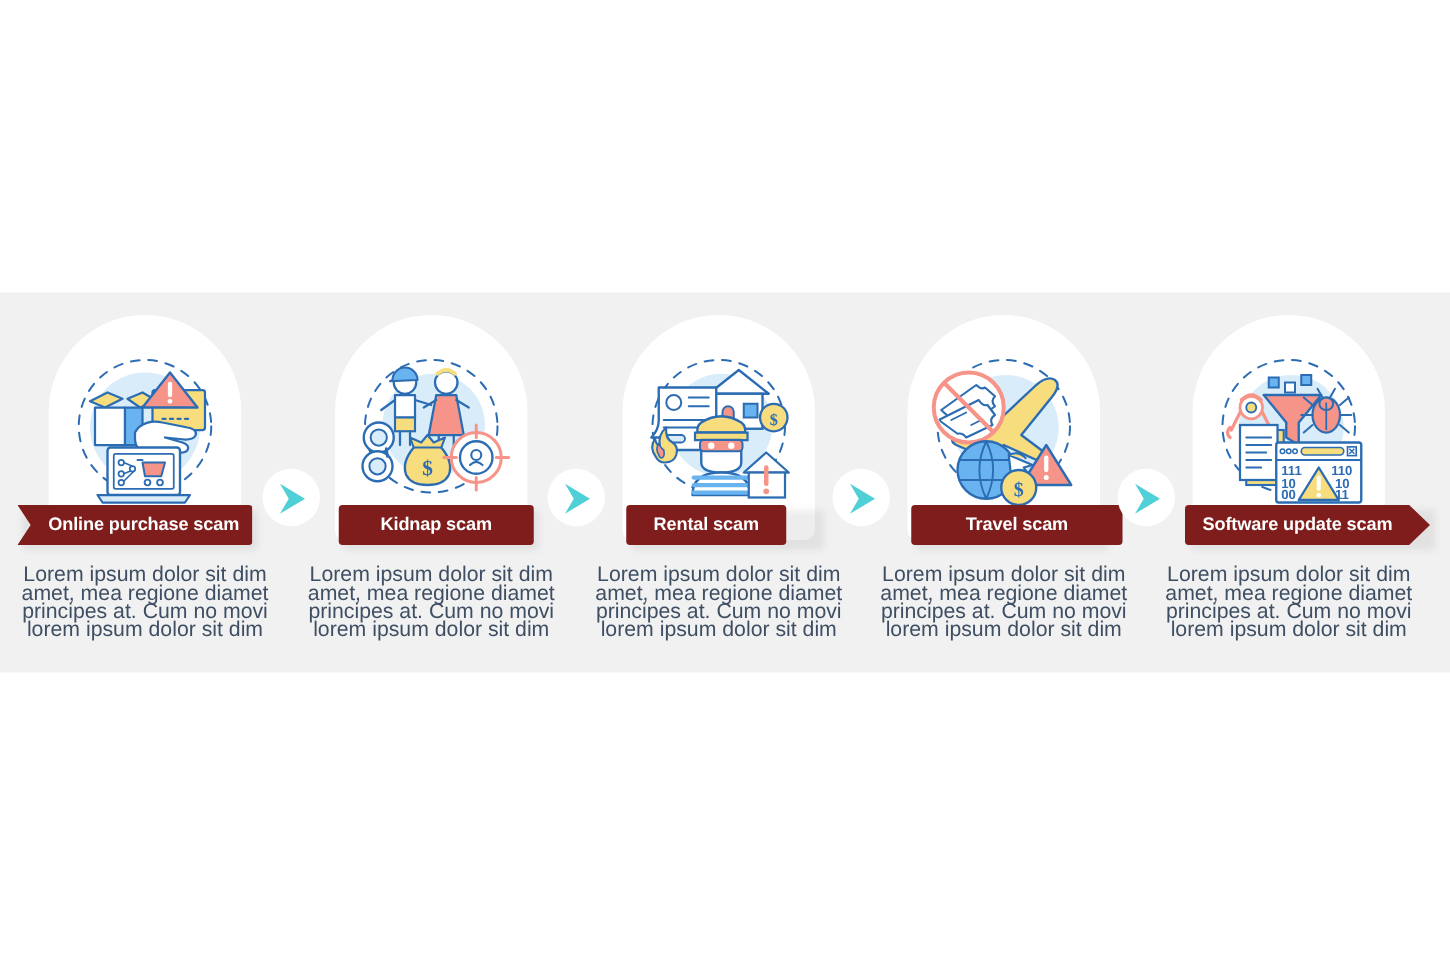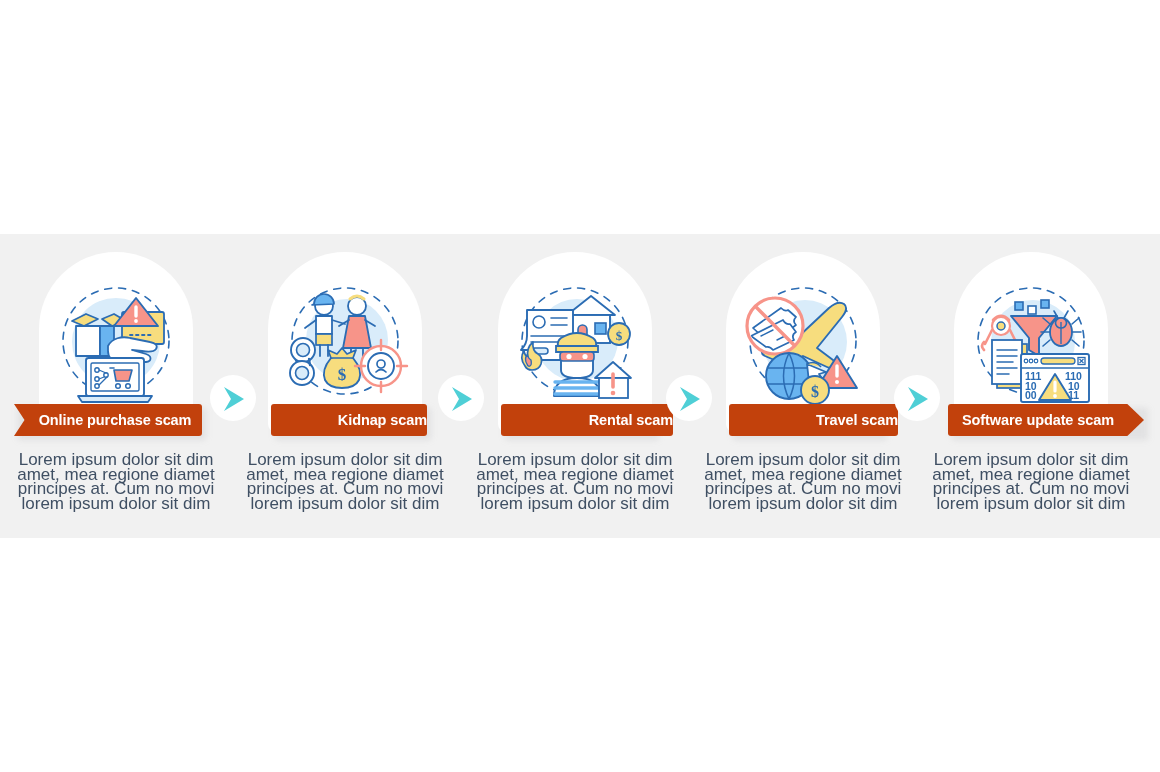--- a/index.html
+++ b/index.html
@@ -57,21 +57,21 @@
     left: 50%;
     top: 26px;
     transform: translateX(-50%);
   }
 
   
   .banner {
     position: absolute;
     top: 170px;
     height: 32px;
-    background: #c2410c;
+    background: #7f1d1d;
     box-sizing: border-box;
     display: flex;
     align-items: center;
     justify-content: center;
   }
   .banner-shadow {
     position: absolute;
     top: 174px;
     height: 32px;
     background: rgba(140,145,150,0.16);
@@ -91,21 +91,20 @@
   .banner.first {
     left: 14px;
     width: 188px;
     border-radius: 0 3px 3px 0;
     clip-path: polygon(0 0, 100% 0, 100% 100%, 0 100%, 5.6% 50%);
     padding-left: 14px;
   }
   
   .banner.mid {
     border-radius: 3px;
-    justify-content: flex-end;
   }
   
   .banner.last {
     left: 948px;
     width: 196px;
     border-radius: 3px 0 0 3px;
     clip-path: polygon(0 0, 91.5% 0, 100% 50%, 91.5% 100%, 0 100%);
     padding-right: 16px;
   }
 
@@ -267,21 +266,21 @@
         <path d="M45 118 q0 -18 23 -18 q23 0 23 18 Z" fill="#ffffff" stroke="#2b6cb3" stroke-width="1.9" stroke-linejoin="round"></path>
         <path d="M46 104 L90 104 M46 110 L90 110 M46 116 L90 116" stroke="#69b4f0" stroke-width="3.4" stroke-linecap="round"></path>
 
         <path d="M86 100 L104 84 L122 100 Z" fill="#ffffff" stroke="#2b6cb3" stroke-width="1.8" stroke-linejoin="round"></path>
         <rect x="90" y="100" width="29" height="20" fill="#ffffff" stroke="#2b6cb3" stroke-width="1.8"></rect>
         <line x1="104" y1="96" x2="104" y2="109" stroke="#f79489" stroke-width="3.6" stroke-linecap="round"></line>
         <circle cx="104" cy="115" r="2.3" fill="#f79489"></circle>
       </svg>
     </div>
     <div class="banner-shadow" style="left:46px;width:154px;border-radius:3px"></div>
-    <div class="banner mid" style="left:42px;width:172px">
+    <div class="banner mid" style="left:42px;width:128px">
       <span class="banner-label">Rental scam</span>
     </div>
     <div class="body-text">
       <span class="ln">Lorem ipsum dolor sit dim</span>
       <span class="ln">amet, mea regione diamet</span>
       <span class="ln">principes at. Cum no movi</span>
       <span class="ln">lorem ipsum dolor sit dim</span>
     </div>
   </div>
 

